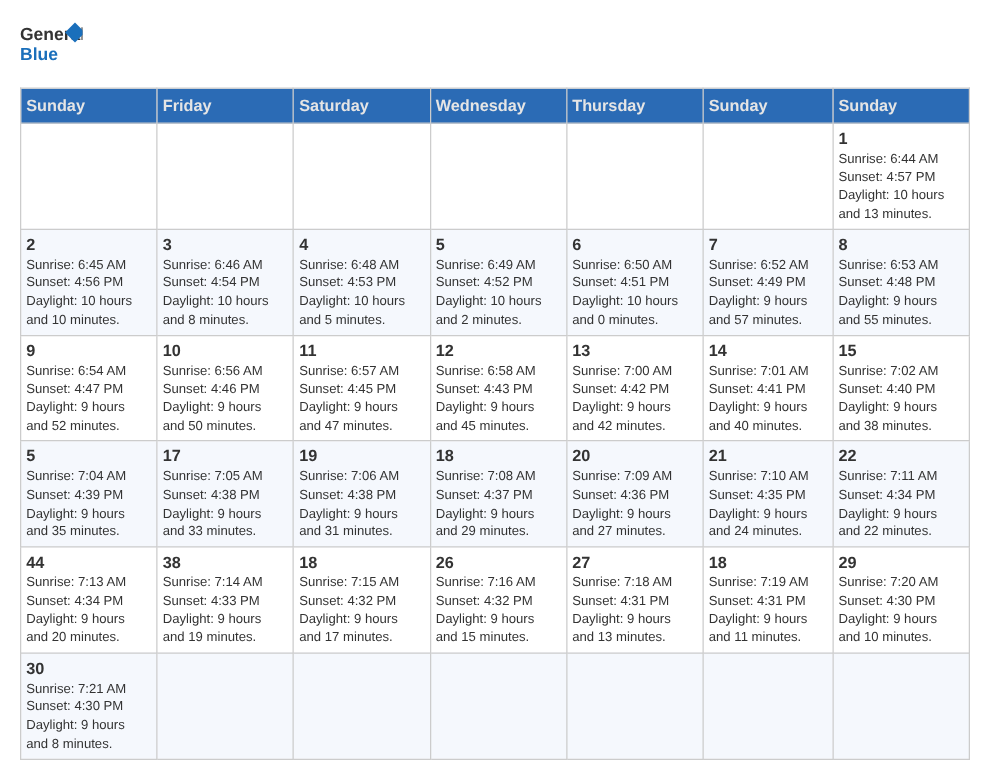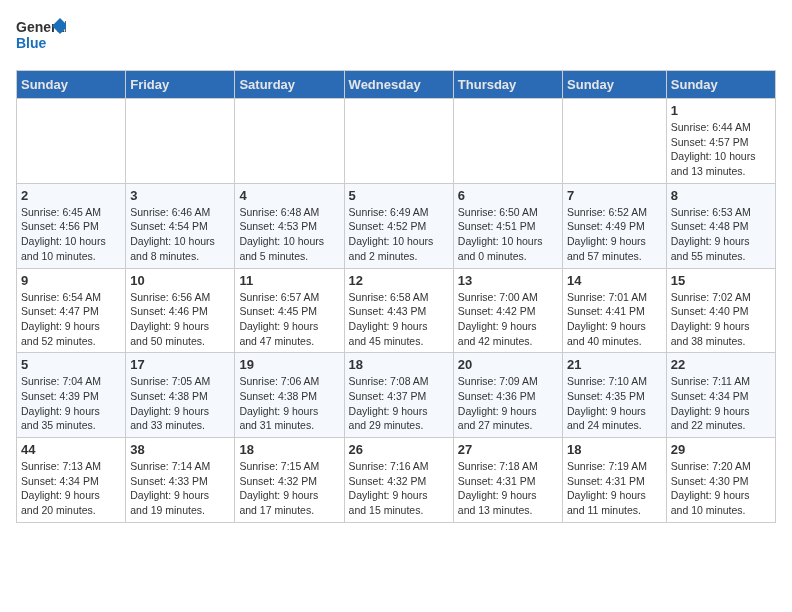--- a/index.html
+++ b/index.html
@@ -233,14 +233,26 @@
         </td>
         <td>
           <div class="day-number">18</div>
           <div class="day-info">Sunrise: 7:19 AM<br>Sunset: 4:31 PM<br>Daylight: 9 hours<br>and 11 minutes.</div>
         </td>
         <td>
           <div class="day-number">29</div>
           <div class="day-info">Sunrise: 7:20 AM<br>Sunset: 4:30 PM<br>Daylight: 9 hours<br>and 10 minutes.</div>
         </td>
       </tr>
+      <tr class="last-row">
+        <td>
+          <div class="day-number">30</div>
+          <div class="day-info">Sunrise: 7:21 AM<br>Sunset: 4:30 PM<br>Daylight: 9 hours<br>and 8 minutes.</div>
+        </td>
+        <td class="empty-cell"></td>
+        <td class="empty-cell"></td>
+        <td class="empty-cell"></td>
+        <td class="empty-cell"></td>
+        <td class="empty-cell"></td>
+        <td class="empty-cell"></td>
+      </tr>
     </tbody>
 </table>
 
 </body></html>

